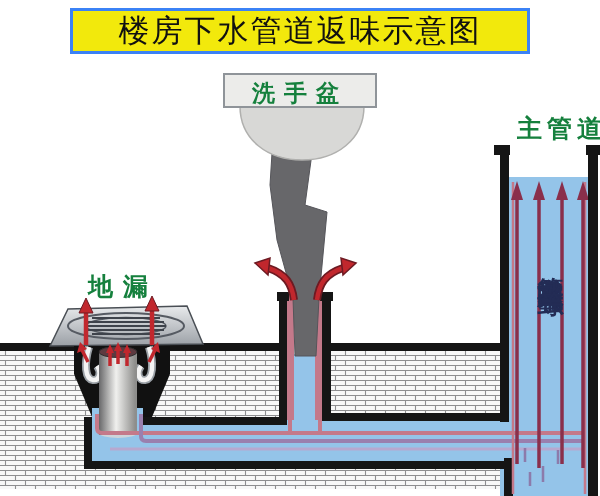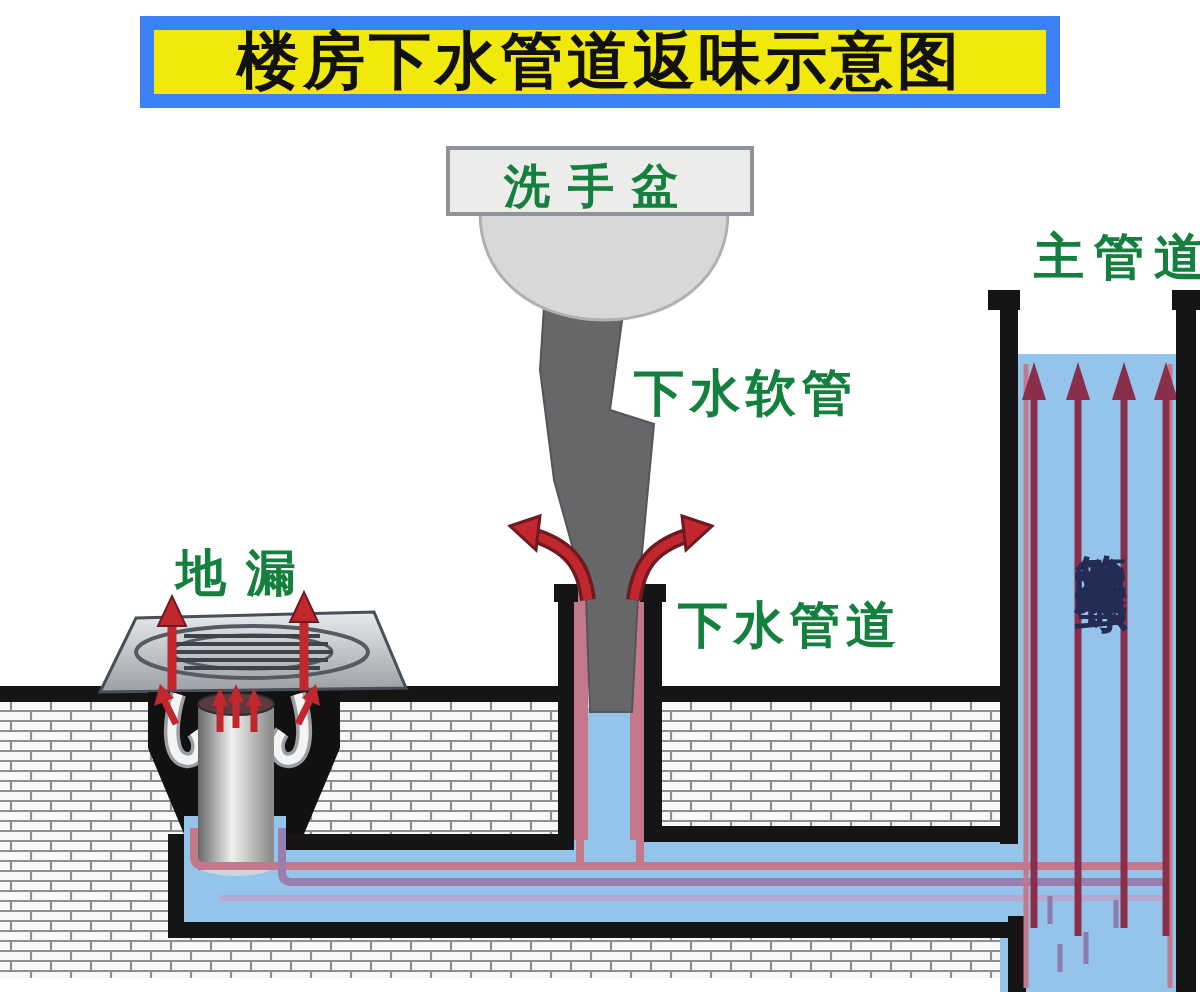--- a/index.html
+++ b/index.html
@@ -1,23 +1,23 @@
 <!DOCTYPE html>
 <html style="--title-bg: #f2e90c; --pipe-blue: #94c4e9; --arrow-red: #c1272d; --arrow-maroon: #8a2f4b; --stripe-pink: #c4798a; --stripe-mauve: #9a7fae; --odor-navy: #232c55;"><head>
 <meta charset="utf-8">
 <style>
   html,body{margin:0;padding:0;background:#ffffff;}
   .stage{position:relative;width:600px;height:496px;background:#fff;overflow:hidden;
          font-family:"Liberation Sans","DejaVu Sans",sans-serif;}
   .stage svg{position:absolute;left:0;top:0;}
   .lbl{position:absolute;color:#15803d;font-weight:600;white-space:nowrap;}
   .title-bar{position:absolute;left:70px;top:8px;width:460px;height:46px;box-sizing:border-box;
-             background:var(--title-bg,#f2e90c);border:7px solid #3b82f6;
+             background:var(--title-bg,#f2e90c);border:3px solid #3b82f6;
              display:flex;align-items:center;justify-content:center;
-             font-size:31px;font-weight:700;letter-spacing:2px;color:#111;}
+             font-size:31px;font-weight:400;letter-spacing:2px;color:#111;}
   .lbl-basin{left:232px;top:78px;width:136px;text-align:center;font-size:23px;letter-spacing:9px;}
   .lbl-floor-drain{left:88px;top:270px;font-size:25px;letter-spacing:10px;text-align:right;}
   .lbl-hose{left:317px;top:180px;font-size:25px;letter-spacing:3px;}
   .lbl-drain-pipe{left:339px;top:296px;font-size:25px;letter-spacing:3px;}
   .lbl-main-pipe{left:503px;top:112px;font-size:25px;letter-spacing:5px;
                  font-family:"Liberation Serif","DejaVu Serif",serif;font-weight:600;margin-left:14px;}
   .lbl-odor{left:534px;top:256px;height:240px;font-size:26px;font-weight:800;
             color:var(--odor-navy,#232c55);writing-mode:vertical-rl;text-orientation:upright;
             letter-spacing:2px;}
 </style>
@@ -163,17 +163,15 @@
     <path d="M86,345 V311" stroke-width="4.5" fill="none"></path>
         <polygon points="79,313 86,298 93,313" stroke="#6d1a22" stroke-width="1"></polygon>
     <path d="M152,345 V309" stroke-width="4.5" fill="none"></path>
         <polygon points="145,311 152,296 159,311" stroke="#6d1a22" stroke-width="1"></polygon>
   </g>
 </svg>
 
   <div class="title-bar">楼房下水管道返味示意图</div>
   <div class="lbl lbl-basin">洗手盆</div>
   <div class="lbl lbl-floor-drain">地漏</div>
-  <div class="lbl lbl-hose">下水软管</div>
-  <div class="lbl lbl-drain-pipe">下水管道</div>
   <div class="lbl lbl-main-pipe">主管道</div>
   <div class="lbl lbl-odor">管道异味和飞虫等</div>
 </div>
 
 </body></html>

